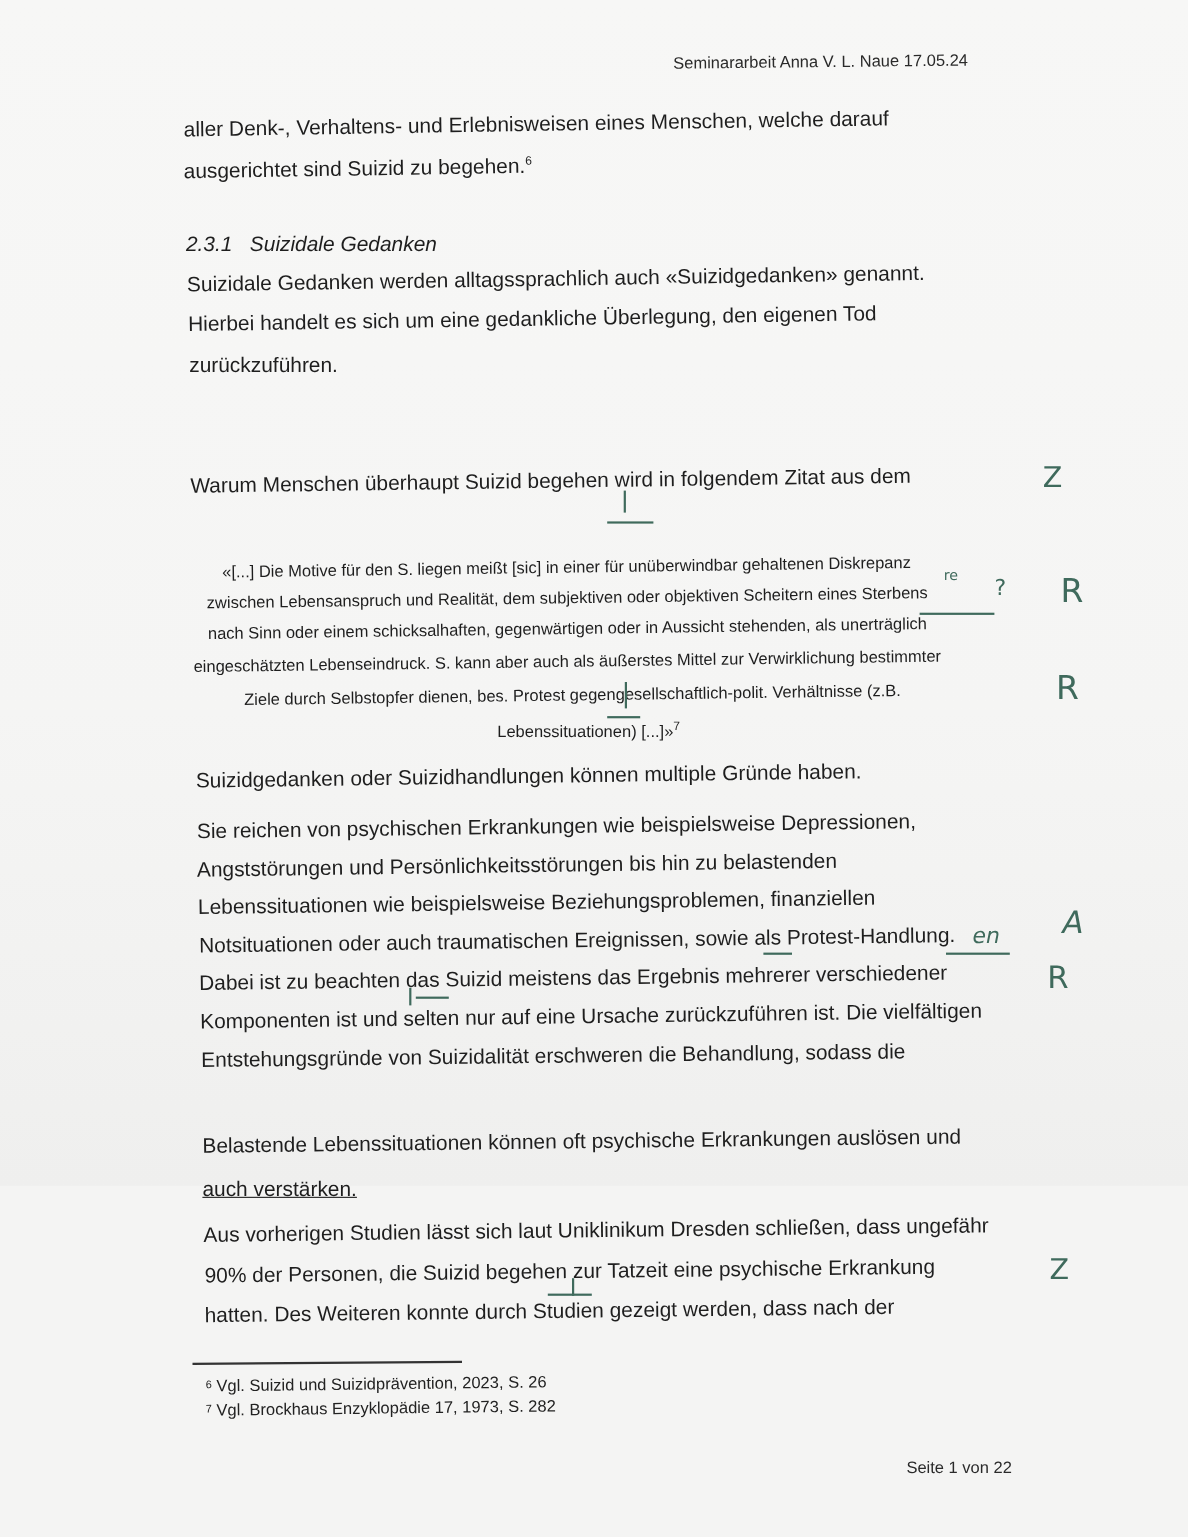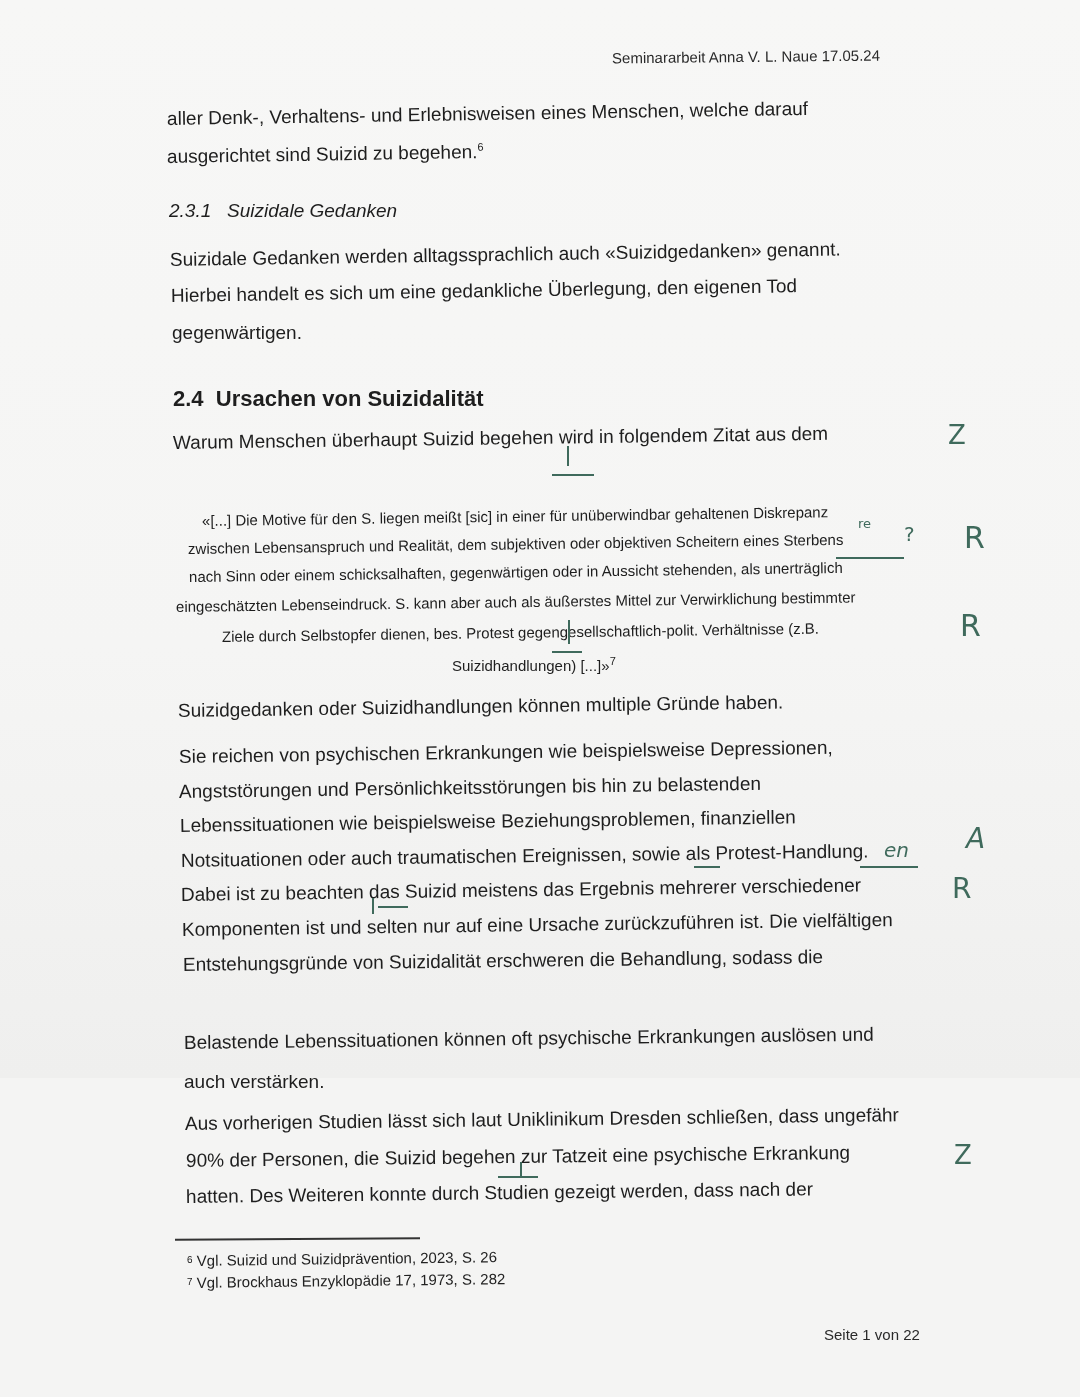--- a/index.html
+++ b/index.html
@@ -96,51 +96,48 @@
 </head>
 <body>
 
 <div class="page">
 
   <div class="header">Seminararbeit Anna V. L. Naue 17.05.24</div>
 
   <div class="line tilt1" style="left:167px; top:108px;">aller Denk-, Verhaltens- und Erlebnisweisen eines Menschen, welche darauf</div>
   <div class="line tilt1" style="left:167px; top:146px;"><span>ausgerichtet sind Suizid zu begehen.</span><sup>6</sup></div>
 
-  <div class="line sub" style="left:169px; top:200px;">
+  <div class="line sub" style="left:169px; top:212px;">
     <span>2.3.1</span>&nbsp;&nbsp;&nbsp;<span>Suizidale Gedanken</span>
   </div>
   <div class="line tilt1" style="left:170px; top:249px;">Suizidale Gedanken werden alltagssprachlich auch «Suizidgedanken» genannt.</div>
   <div class="line tilt1" style="left:171px; top:285px;">Hierbei handelt es sich um eine gedankliche Überlegung, den eigenen Tod</div>
-  <div class="line" style="left:172px; top:322px;">gegenwärtigen.</div>
+  <div class="line" style="left:172px; top:322px;">zurückzuführen.</div>
 
-  <div class="line h2" style="left:173px; top:386px;">
-    <span>2.4</span>&nbsp;&nbsp;<span>Ursachen von Suizidalität</span>
-  </div>
   <div class="line tilt2" style="left:173px; top:432px;">Warum Menschen überhaupt Suizid begehen wird in folgendem Zitat aus dem</div>
 
   <div class="quote tilt2" style="left:202px; top:512px;">«[...] Die Motive für den S. liegen meißt [sic] in einer für unüberwindbar gehaltenen Diskrepanz</div>
   <div class="quote tilt2" style="left:188px; top:540px;">zwischen Lebensanspruch und Realität, dem subjektiven oder objektiven Scheitern eines Sterbens</div>
   <div class="quote tilt2" style="left:189px; top:568px;">nach Sinn oder einem schicksalhaften, gegenwärtigen oder in Aussicht stehenden, als unerträglich</div>
   <div class="quote tilt2" style="left:176px; top:598px;">eingeschätzten Lebenseindruck. S. kann aber auch als äußerstes Mittel zur Verwirklichung bestimmter</div>
   <div class="quote tilt2" style="left:222px; top:628px;">Ziele durch Selbstopfer dienen, bes. Protest gegengesellschaftlich-polit. Verhältnisse (z.B.</div>
-  <div class="quote" style="left:452px; top:657px;"><span>Suizidhandlungen) [...]»</span><sup>7</sup></div>
+  <div class="quote" style="left:452px; top:657px;"><span>Lebenssituationen) [...]»</span><sup>7</sup></div>
 
   <div class="line tilt2" style="left:178px; top:700px;">Suizidgedanken oder Suizidhandlungen können multiple Gründe haben.</div>
 
   <div class="line tilt2" style="left:179px; top:746px;">Sie reichen von psychischen Erkrankungen wie beispielsweise Depressionen,</div>
   <div class="line tilt2" style="left:179px; top:781px;">Angststörungen und Persönlichkeitsstörungen bis hin zu belastenden</div>
   <div class="line tilt2" style="left:180px; top:815px;">Lebenssituationen wie beispielsweise Beziehungsproblemen, finanziellen</div>
   <div class="line tilt2" style="left:181px; top:850px;">Notsituationen oder auch traumatischen Ereignissen, sowie als Protest-Handlung.</div>
   <div class="line tilt2" style="left:181px; top:884px;">Dabei ist zu beachten das Suizid meistens das Ergebnis mehrerer verschiedener</div>
   <div class="line tilt2" style="left:182px; top:919px;">Komponenten ist und selten nur auf eine Ursache zurückzuführen ist. Die vielfältigen</div>
   <div class="line tilt3" style="left:183px; top:954px;">Entstehungsgründe von Suizidalität erschweren die Behandlung, sodass die</div>
 
   <div class="line tilt3" style="left:184px; top:1032px;">Belastende Lebenssituationen können oft psychische Erkrankungen auslösen und</div>
-  <div class="line" style="left:184px; top:1071px;">auch verstärken.</div>
+  <div class="line" style="left:184px; top:1071px;text-decoration:underline;">auch verstärken.</div>
 
   <div class="line tilt3" style="left:185px; top:1113px;">Aus vorherigen Studien lässt sich laut Uniklinikum Dresden schließen, dass ungefähr</div>
   <div class="line tilt3" style="left:186px; top:1150px;">90% der Personen, die Suizid begehen zur Tatzeit eine psychische Erkrankung</div>
   <div class="line tilt3" style="left:186px; top:1186px;">hatten. Des Weiteren konnte durch Studien gezeigt werden, dass nach der</div>
 
   <div class="footnote-rule"></div>
   <div class="footnote tilt3" style="left:187px; top:1252px;"><sup>6</sup> <span>Vgl. Suizid und Suizidprävention, 2023, S. 26</span></div>
   <div class="footnote tilt3" style="left:187px; top:1274px;"><sup>7</sup> <span>Vgl. Brockhaus Enzyklopädie 17, 1973, S. 282</span></div>
 
   <div class="page-number">Seite 1 von 22</div>

